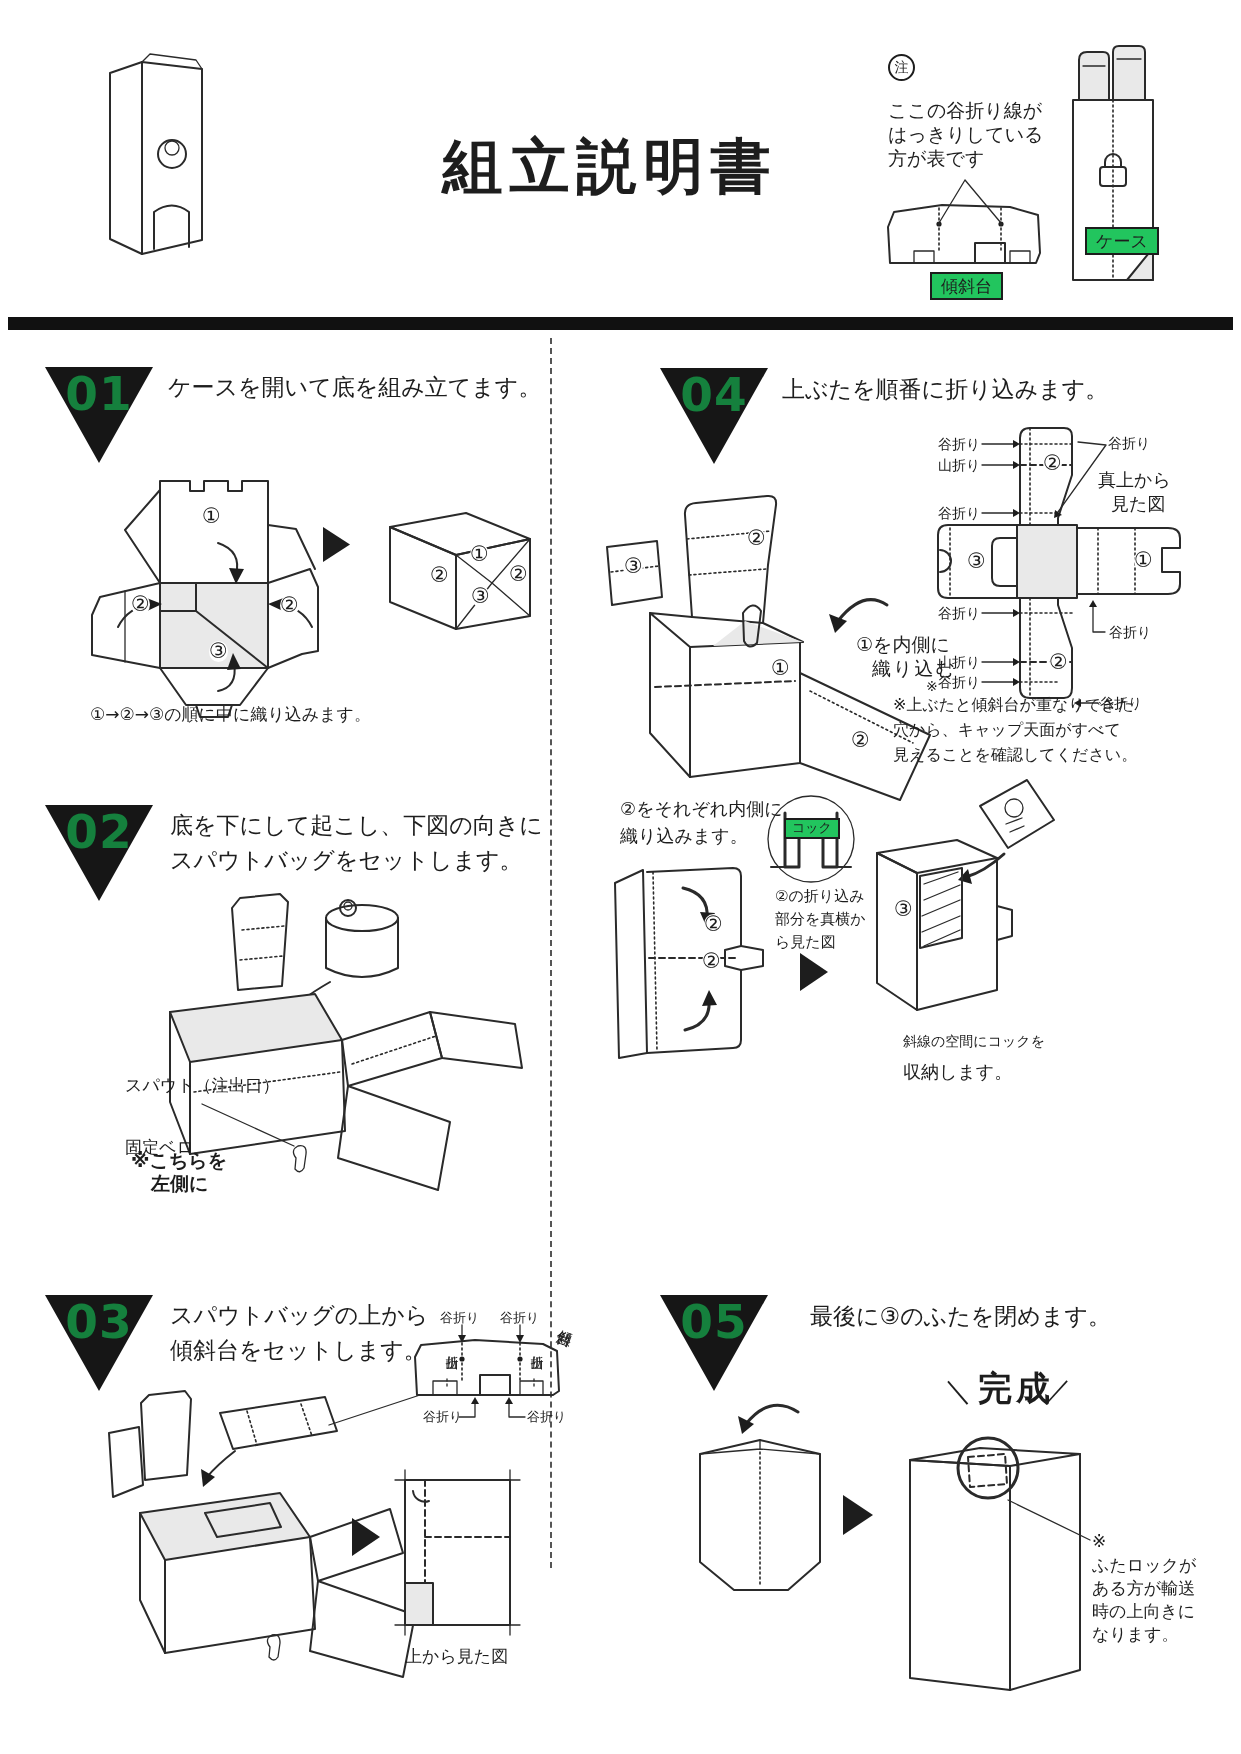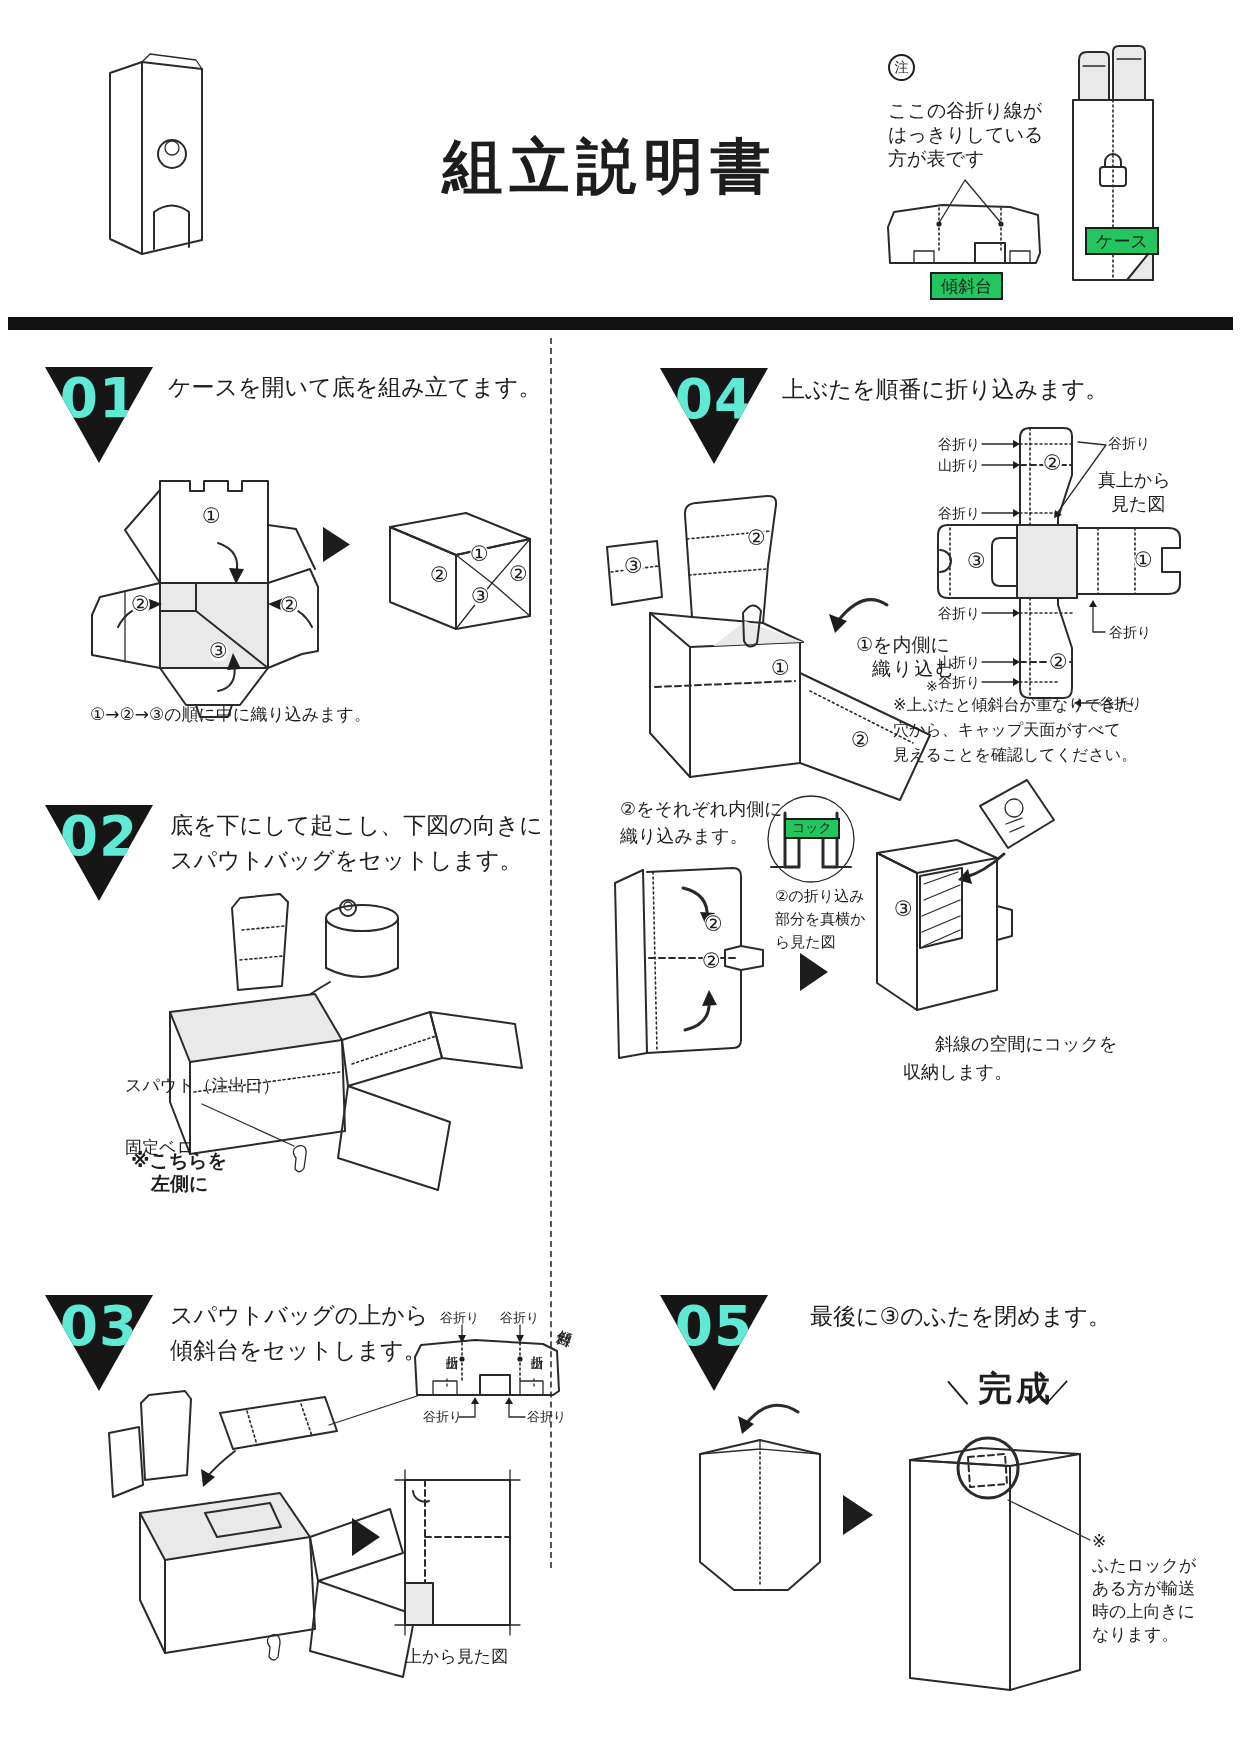--- a/index.html
+++ b/index.html
@@ -4,21 +4,21 @@
 <style>
   *{margin:0;padding:0;box-sizing:border-box;}
   body{font-family:"DejaVu Sans","Liberation Sans",sans-serif;background:#ffffff;color:#1d1d1d;}
   .page{position:relative;width:1241px;height:1754px;background:#fff;overflow:hidden;}
   .t{position:absolute;white-space:nowrap;color:#1d1d1d;line-height:1.35;}
   .b{font-weight:bold;}
   .sb{font-weight:400;}
   .cnum{position:absolute;font-size:21px;line-height:1;color:#1d1d1d;background:#fff;border-radius:50%;}
   .tri{position:absolute;background:#1d1d1d;clip-path:polygon(0 0,100% 50%,0 100%);}
   .badge{position:absolute;width:108px;height:96px;background:#161616;clip-path:polygon(0 0,100% 0,50% 100%);display:flex;justify-content:center;}
-  .badge span{color:#5eead4;font-size:55px;font-weight:bold;line-height:1.15;letter-spacing:1px;}
+  .badge span{color:#15803d;font-size:47px;font-weight:bold;line-height:1.15;letter-spacing:1px;}
   .boxed{position:absolute;border:2px solid #1d1d1d;background:#22c55e;font-size:17px;padding:1px 9px;line-height:1.3;}
   .vtext{writing-mode:vertical-rl;}
   .rule{position:absolute;background:#111;}
   .divider{position:absolute;border-left:2px dashed #555;}
   svg{position:absolute;overflow:visible;}
   svg .s{stroke:#2a2a2a;stroke-width:2;fill:none;stroke-linejoin:round;stroke-linecap:round;}
   svg .sh{fill:#e9e9e9;}
   svg .ink{fill:#1d1d1d;stroke:none;}
   svg .dsh{stroke-dasharray:6 4;}
   svg .dot{stroke-dasharray:2 3;stroke-width:1.6;}
@@ -351,21 +351,21 @@
 
     <path class="s" d="M15,75 L95,62 L135,80 L55,95 Z"></path>
     <path class="s" d="M15,75 L15,205 L55,232 L55,95 Z"></path>
     <path class="s" d="M55,232 L135,212 L135,80"></path>
 
     <path class="s" d="M58,98 L100,90 L100,160 L58,170 Z"></path>
     <path class="s thin" d="M62,106 L96,94 M62,122 L98,107 M60,138 L98,122 M60,154 L98,138 M62,168 L98,152"></path>
     <path class="s" d="M135,128 L150,132 L150,158 L135,162"></path>
   </svg>
   <span class="cnum" style="left:894px;top:899px;">③</span>
-  <div class="t" style="left:903px;top:1032px;font-size:18px;margin-left:32px;">斜線の空間にコックを</div>
+  <div class="t" style="left:903px;top:1032px;font-size:14px;">斜線の空間にコックを</div>
   <div class="t" style="left:903px;top:1060px;font-size:18px;">収納します。</div>
 
   <div class="badge" style="left:660px;top:1295px;">
       <span>05</span>
     </div>
   <div class="t" style="left:782px;top:1301px;font-size:23px;margin-left:28px;">最後に③のふたを閉めます。</div>
 
   <div class="t" style="left:944px;top:1372px;font-size:28px;">＼</div>
   <div class="t b" style="left:978px;top:1366px;font-size:34px;font-weight:900;letter-spacing:4px;">完成</div>
   <div class="t" style="left:1044px;top:1372px;font-size:28px;">／</div>

